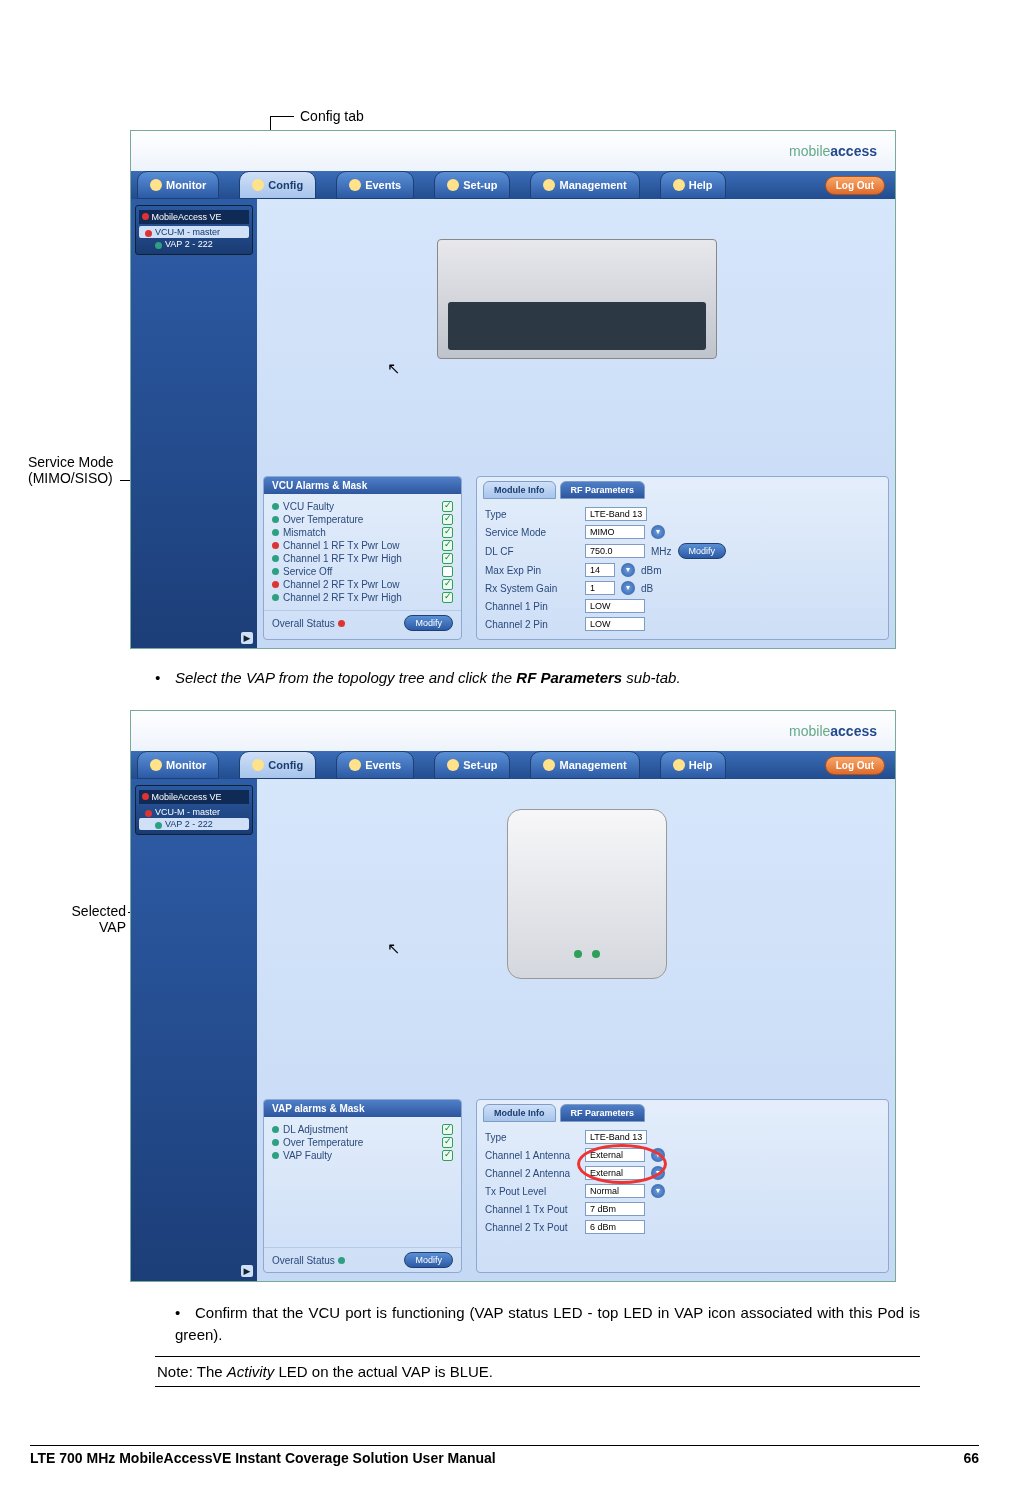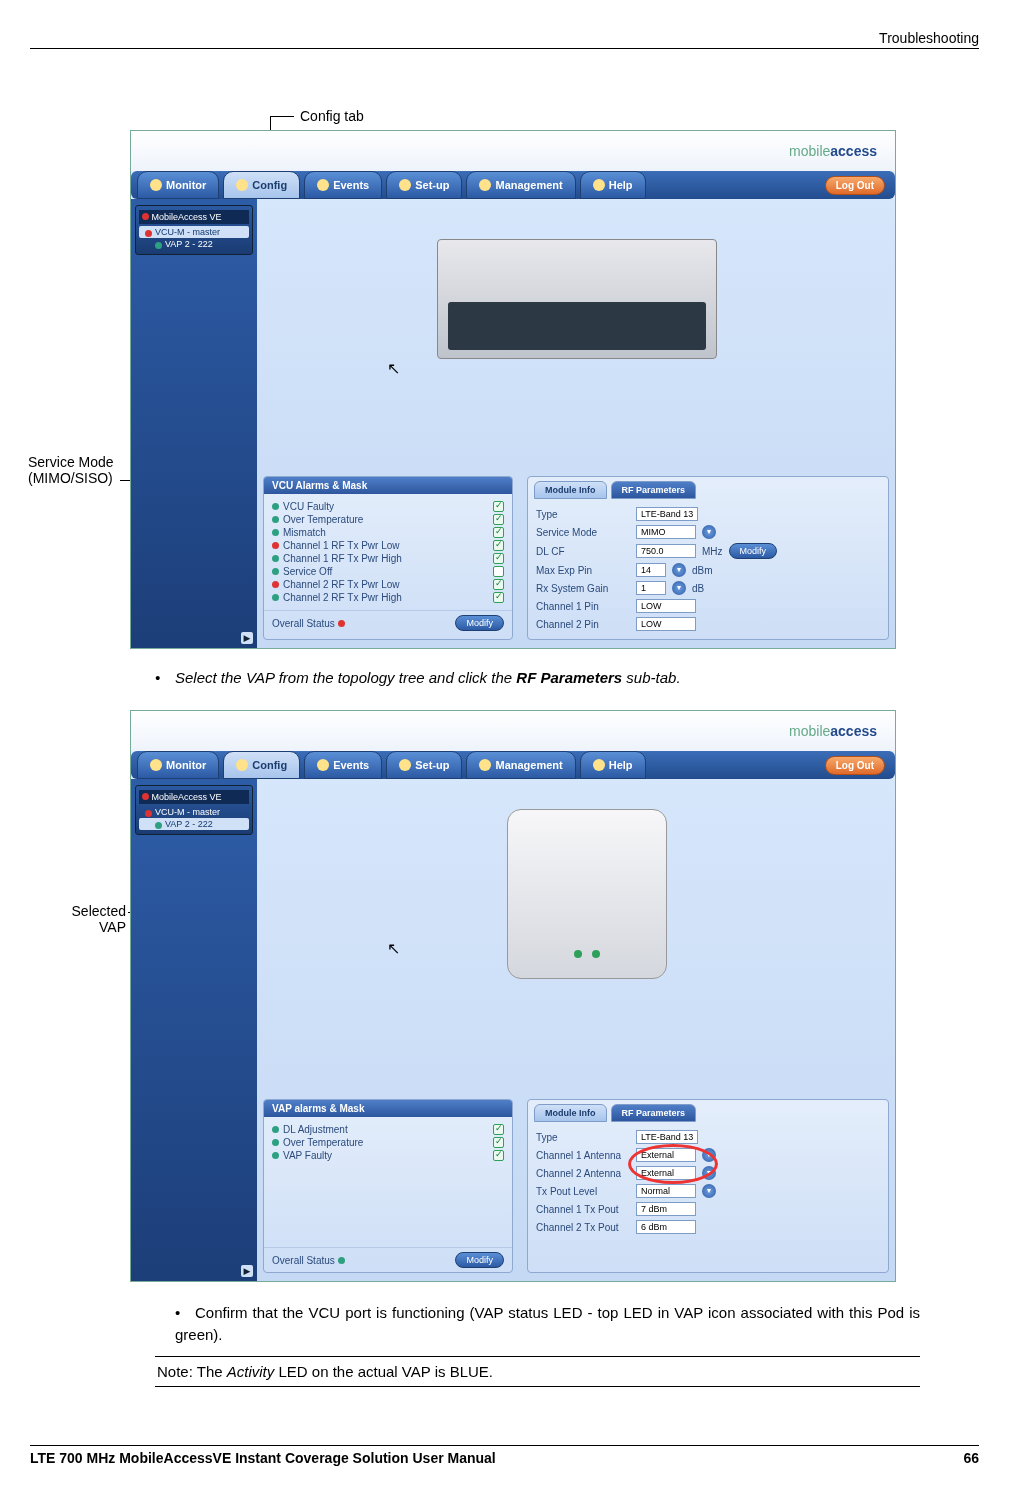--- a/index.html
+++ b/index.html
@@ -11,21 +11,21 @@
   .callout-line { position: absolute; background: #000; }
 
   .app { position: absolute; border: 1px solid #7a9; background: linear-gradient(#dfeeff,#cde1f8); overflow: hidden; }
   .app1 { left: 130px; top: 130px; width: 766px; height: 519px; }
   .app2 { left: 130px; top: 710px; width: 766px; height: 572px; }
 
   .brandbar { height: 40px; background: linear-gradient(#fff,#eef3fb); display:flex; justify-content:flex-end; align-items:center; padding-right:18px; }
   .brand { font-size:14px; color:#6a8; }
   .brand b { color:#234a8c; }
 
-  .navbar { height: 28px; background: linear-gradient(#3b6db8,#224c8e); display:flex; align-items:stretch; padding-left:6px; gap:4px;border-radius:6px; }
+  .navbar { height: 28px; background: linear-gradient(#3b6db8,#224c8e); display:flex; align-items:stretch; padding-left:6px; gap:20px; }
   .navtab { display:flex; align-items:center; gap:4px; padding:0 12px; color:#fff; font-size:11px; font-weight:bold; border-radius:10px 10px 0 0; background: linear-gradient(#5a8fd6,#2c5aa4); border:1px solid #1e3f72; cursor:pointer; }
   .navtab.light { background: linear-gradient(#cfe0f7,#a7c4ec); color:#1b3c6e; }
   .navtab .ico { width:12px; height:12px; border-radius:50%; background:#ffe28a; display:inline-block; }
   .logout { margin-left:auto; margin-right:10px; align-self:center; background: linear-gradient(#f7a96b,#e06a2a); color:#fff; font-size:10px; font-weight:bold; padding:3px 10px; border-radius:10px; border:1px solid #b24e16; }
 
   .workspace { display:flex; height: calc(100% - 68px); }
   .sidebar { width:126px; background: linear-gradient(#2e5da8,#1c3e78); padding:6px 4px; color:#fff; position:relative; }
   .treebox { background: linear-gradient(#2b5aa2,#1a3b72); border:1px solid #123; border-radius:3px; padding:4px 3px; font-size:9px; }
   .tree-title { background:#0f2a55; padding:2px 3px; margin-bottom:2px; }
   .tree-item { display:flex; align-items:flex-end; gap:3px; padding:1px 0 1px 6px; white-space: nowrap; }
@@ -39,21 +39,21 @@
   .device-vcu { position:absolute; left:180px; top:40px; width:280px; height:120px; background:linear-gradient(#e8e8ec,#bfc4cc); border:1px solid #888; border-radius:4px; }
   .device-vcu:after { content:""; position:absolute; bottom:8px; left:10px; right:10px; height:48px; background:#2c3844; border-radius:3px; }
   .device-vap { position:absolute; left:250px; top:30px; width:160px; height:170px; background:linear-gradient(#f7f7f9,#d4d7dd); border:1px solid #999; border-radius:14px; }
   .device-vap:after { content:""; position:absolute; bottom:18px; left:50%; transform:translateX(-50%); display:flex; gap:10px; }
   .vap-leds { position:absolute; bottom:20px; left:50%; transform:translateX(-50%); display:flex; gap:10px; }
   .vap-leds span { width:8px; height:8px; border-radius:50%; background:#2ea05a; display:block; }
   .cursor { position:absolute; font-size:16px; color:#000; }
 
   .panels { position:absolute; bottom:8px; left:6px; right:6px; display:flex; gap:14px; }
   .panel { background: linear-gradient(#e4eefb,#cddef6); border:1px solid #8fa8cf; border-radius:4px; overflow:hidden; }
-  .panel.alarms { width: 250px; }
+  .panel.alarms { width: 199px; }
   .panel.rf { flex:1; }
   .panel-head { background: linear-gradient(#4f7fc8,#2d569e); color:#fff; font-size:10px; font-weight:bold; padding:3px 8px; }
   .panel-body { padding:6px 8px; font-size:10px; color:#2a4a7c; }
 
   .alarm-row { display:flex; justify-content:space-between; align-items:center; padding:1px 0; }
   .alarm-row .l { display:flex; align-items:center; gap:4px; }
   .chk { width:11px; height:11px; border:1px solid #2ea05a; border-radius:2px; background:#eafaef; position:relative; }
   .chk.on:after { content:"✓"; color:#1a7a3e; font-size:9px; position:absolute; left:1px; top:-2px; }
   .chk.off { background:#fff; }
   .panel-foot { display:flex; justify-content:space-between; align-items:center; padding:4px 8px; border-top:1px solid #b6c9e6; font-size:10px; color:#2a4a7c; }
@@ -70,21 +70,20 @@
 
   .bullet-text { margin: 14px 0 10px 155px; width: 745px; font-size: 15px; text-align: justify; }
   .bullet-text .b { display:inline-block; width:20px; }
   .note-box { margin: 8px 0 0 135px; width: 765px; border-top:1px solid #000; border-bottom:1px solid #000; padding:6px 2px; font-size:15px; }
   .note-box em { font-style: italic; }
 </style>
 </head>
 <body>
 
 <div class="page">
-  <div class="header-section">Troubleshooting</div>
 
   <div class="callout" style="left:300px; top:108px;">Config tab</div>
   <div class="callout-line" style="left:270px; top:116px; width:24px; height:1px;"></div>
   <div class="callout-line" style="left:270px; top:116px; width:1px; height:62px;"></div>
 
   <div class="callout" style="left:28px; top:454px; text-align:left;">
     <span>Service Mode</span><br>
     <span>(MIMO/SISO)</span>
   </div>
   <div class="callout-line" style="left:120px; top:480px; width:450px; height:1px;"></div>

